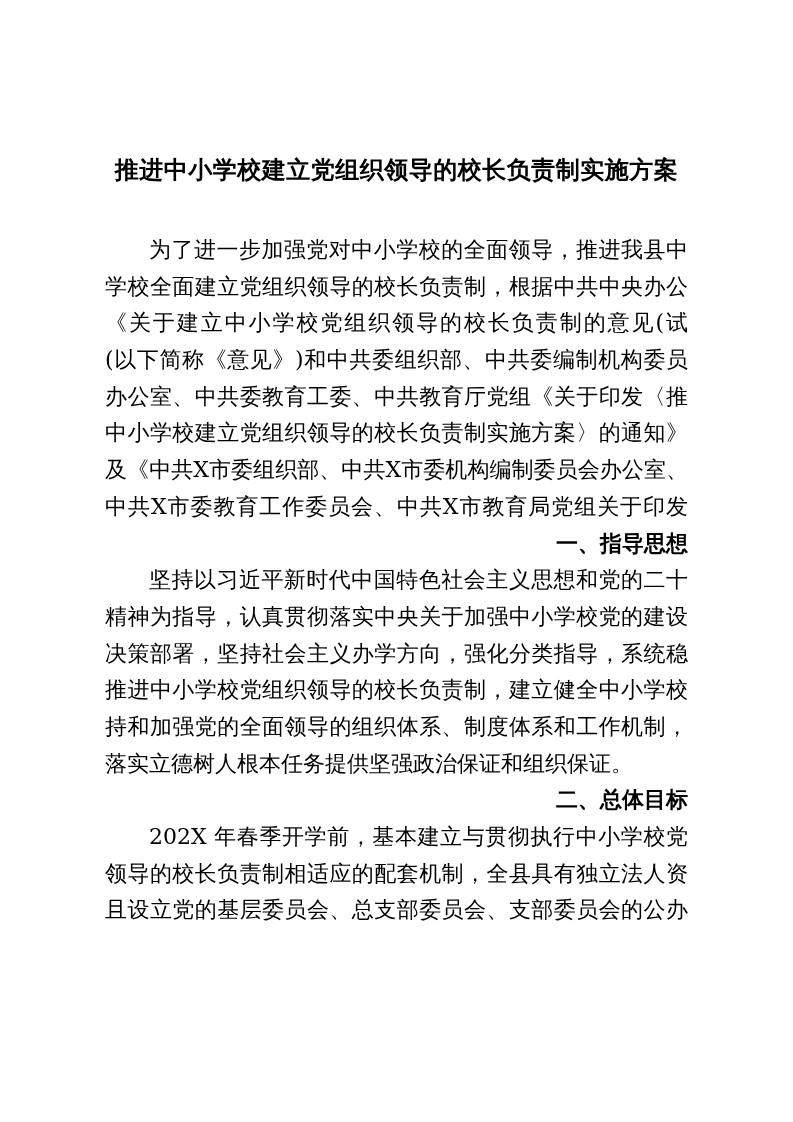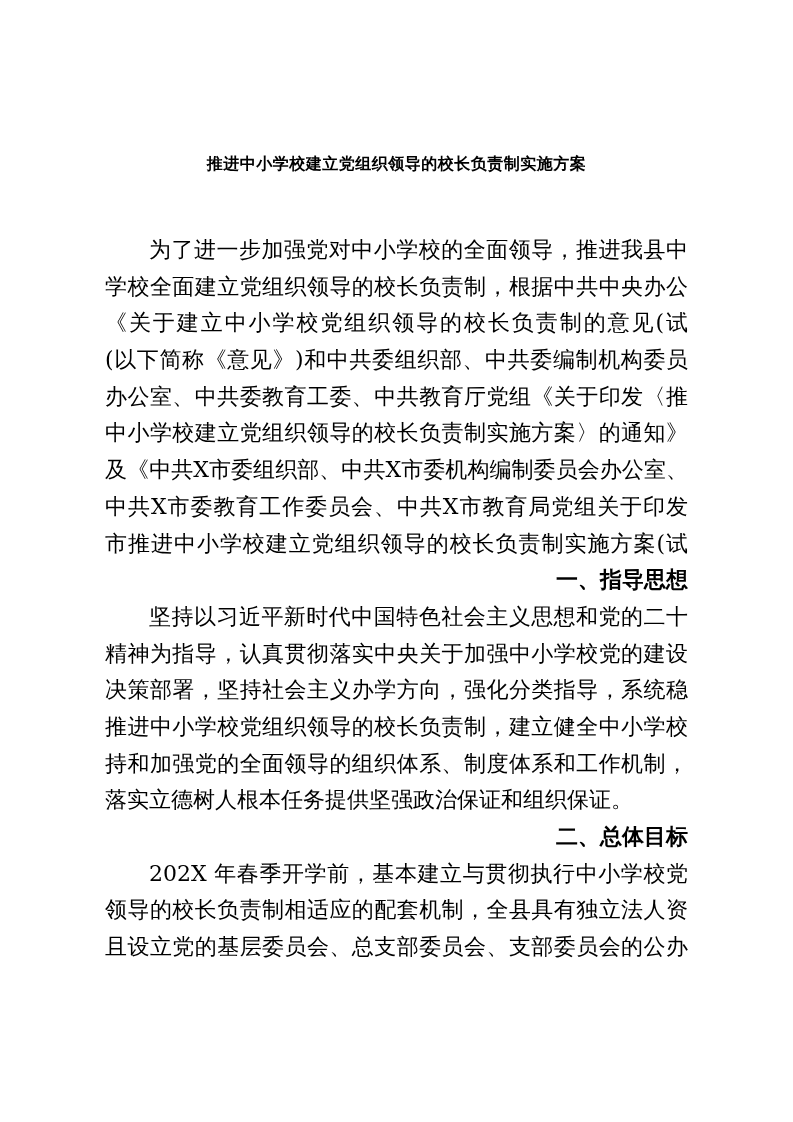--- a/index.html
+++ b/index.html
@@ -15,21 +15,21 @@
     overflow: hidden;
   }
   .doc-title {
     position: absolute;
     top: 154px;
     left: 0;
     width: 793px;
     text-align: center;
     font-family: "DejaVu Sans", "Liberation Sans", sans-serif;
     font-weight: bold;
-    font-size: 16px;
+    font-size: 24px;
     letter-spacing: 0.5px;
     color: #000000;
     white-space: nowrap;
   }
   .doc-body {
     position: absolute;
     left: 105px;
     top: 232px;
     width: 583px;
     font-family: "DejaVu Serif", "Liberation Serif", serif;
@@ -68,21 +68,20 @@
   <div class="doc-title">推进中小学校建立党组织领导的校长负责制实施方案</div>
   <div class="doc-body" id="doc-body">
       <div class="text-line indent">为了进一步加强党对中小学校的全面领导，推进我县中小</div>
       <div class="text-line">学校全面建立党组织领导的校长负责制，根据中共中央办公厅</div>
       <div class="text-line">《关于建立中小学校党组织领导的校长负责制的意见(试行)》</div>
       <div class="text-line">(以下简称《意见》)和中共委组织部、中共委编制机构委员会</div>
       <div class="text-line">办公室、中共委教育工委、中共教育厅党组《关于印发〈推进</div>
       <div class="text-line">中小学校建立党组织领导的校长负责制实施方案〉的通知》以</div>
       <div class="text-line">及《中共X市委组织部、中共X市委机构编制委员会办公室、</div>
       <div class="text-line">中共X市委教育工作委员会、中共X市教育局党组关于印发〈《X</div>
-      <div class="text-line">市推进中小学校建立党组织领导的校长负责制实施方案(试</div>
       <div class="section-heading">一、指导思想</div>
       <div class="text-line indent">坚持以习近平新时代中国特色社会主义思想和党的二十大</div>
       <div class="text-line">精神为指导，认真贯彻落实中央关于加强中小学校党的建设的</div>
       <div class="text-line">决策部署，坚持社会主义办学方向，强化分类指导，系统稳慎</div>
       <div class="text-line">推进中小学校党组织领导的校长负责制，建立健全中小学校坚</div>
       <div class="text-line">持和加强党的全面领导的组织体系、制度体系和工作机制，为</div>
       <div class="text-line para-end">落实立德树人根本任务提供坚强政治保证和组织保证。</div>
       <div class="section-heading">二、总体目标</div>
       <div class="text-line indent">202X 年春季开学前，基本建立与贯彻执行中小学校党组织</div>
       <div class="text-line">领导的校长负责制相适应的配套机制，全县具有独立法人资格</div>

